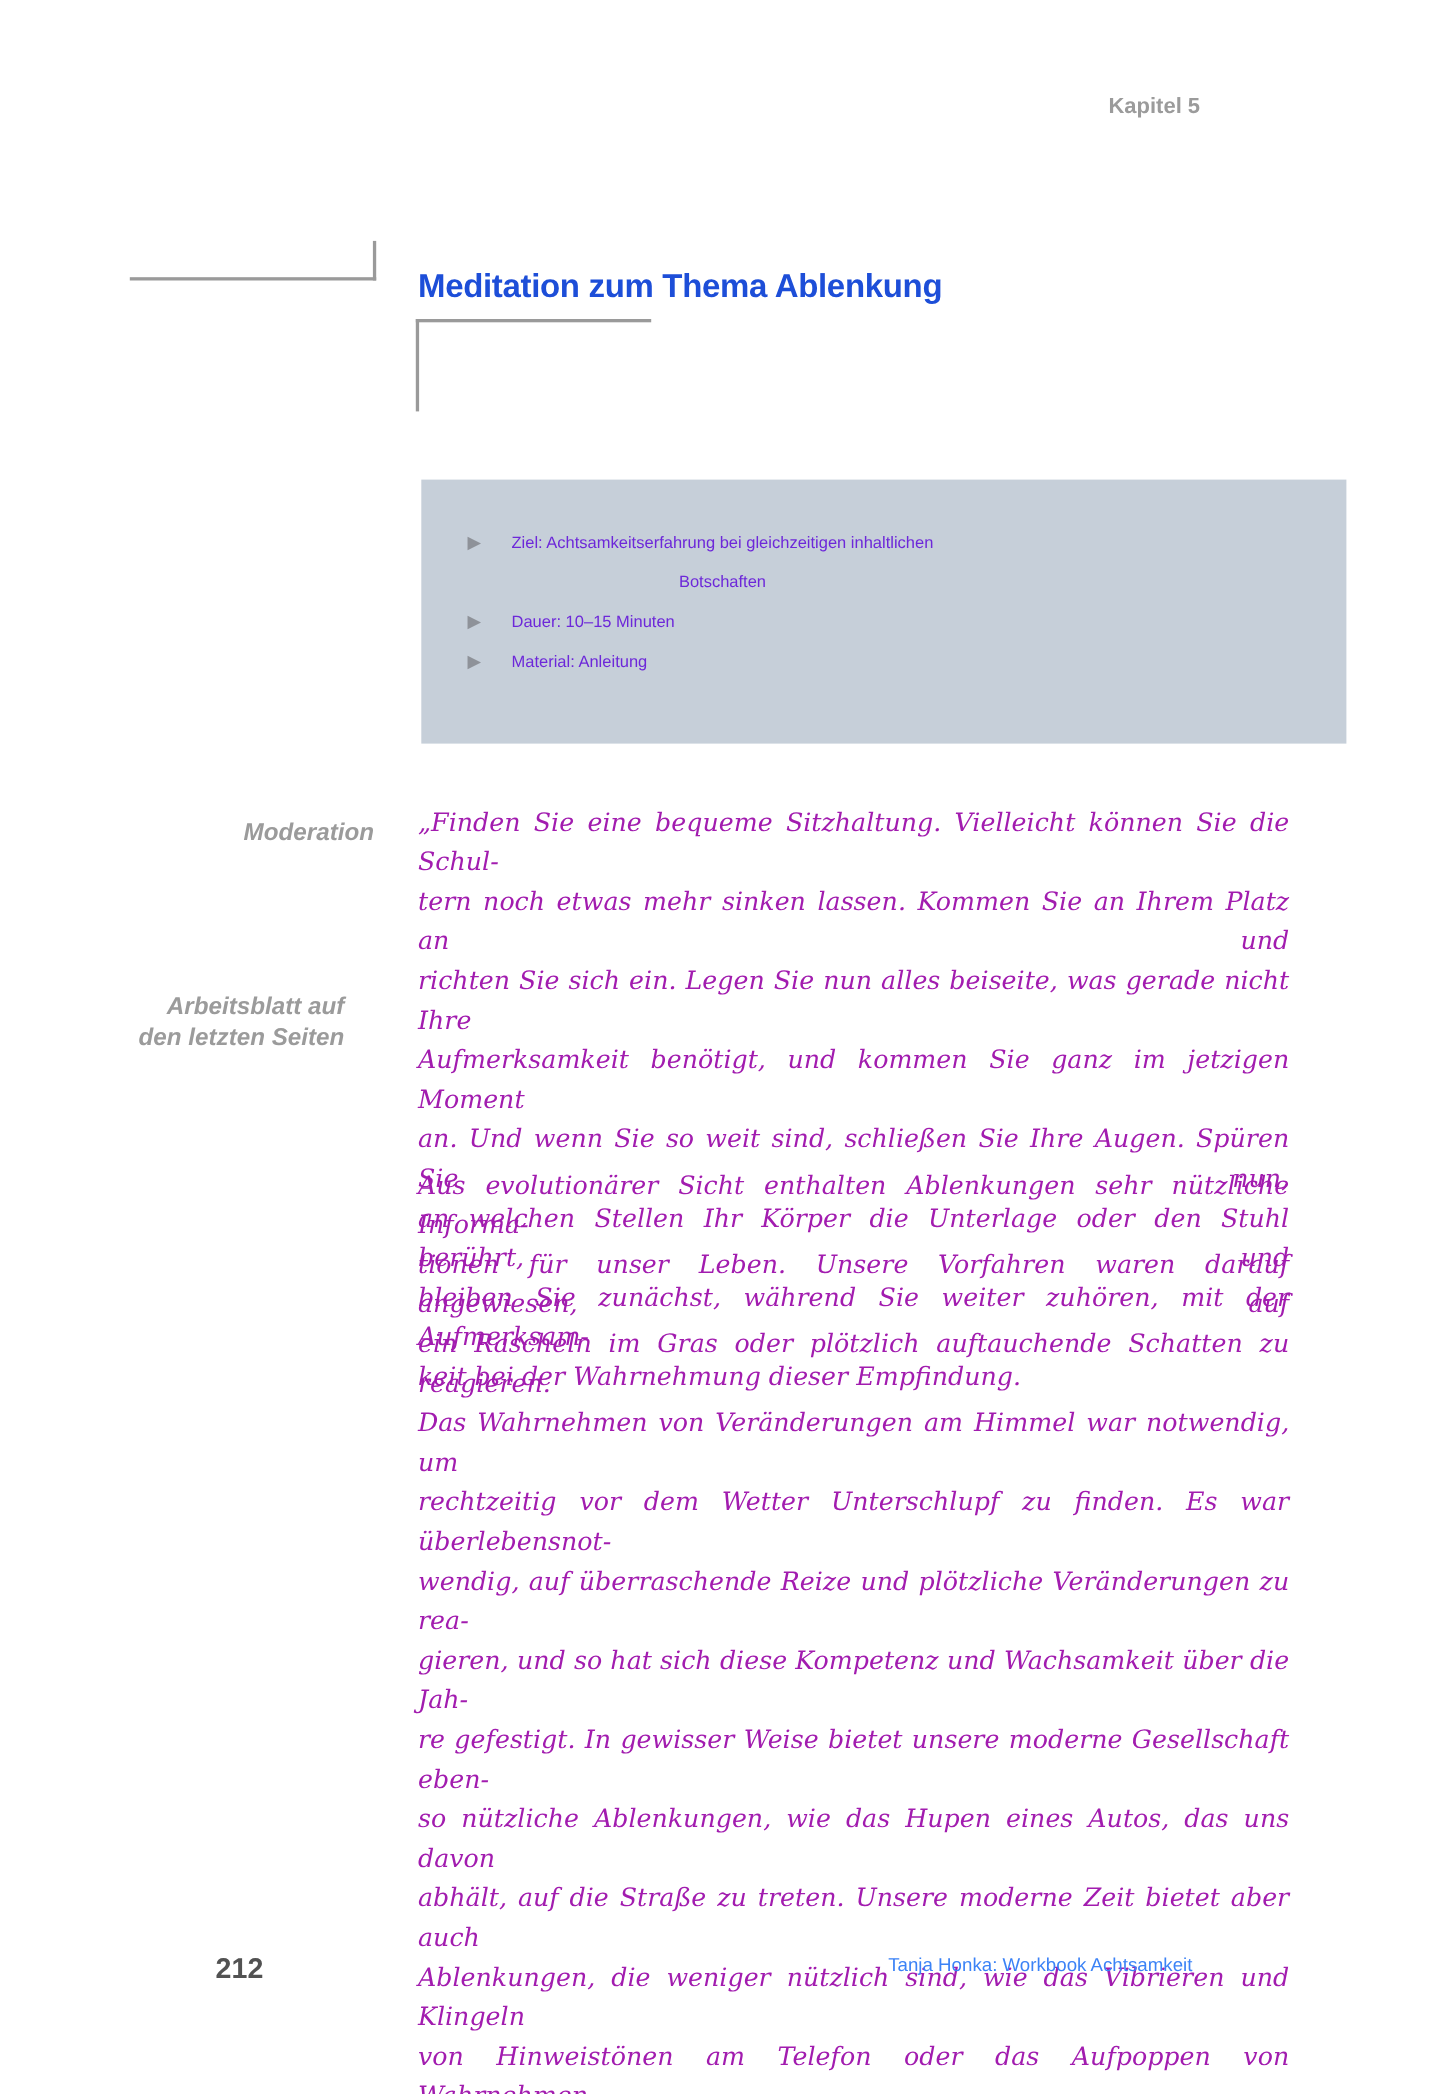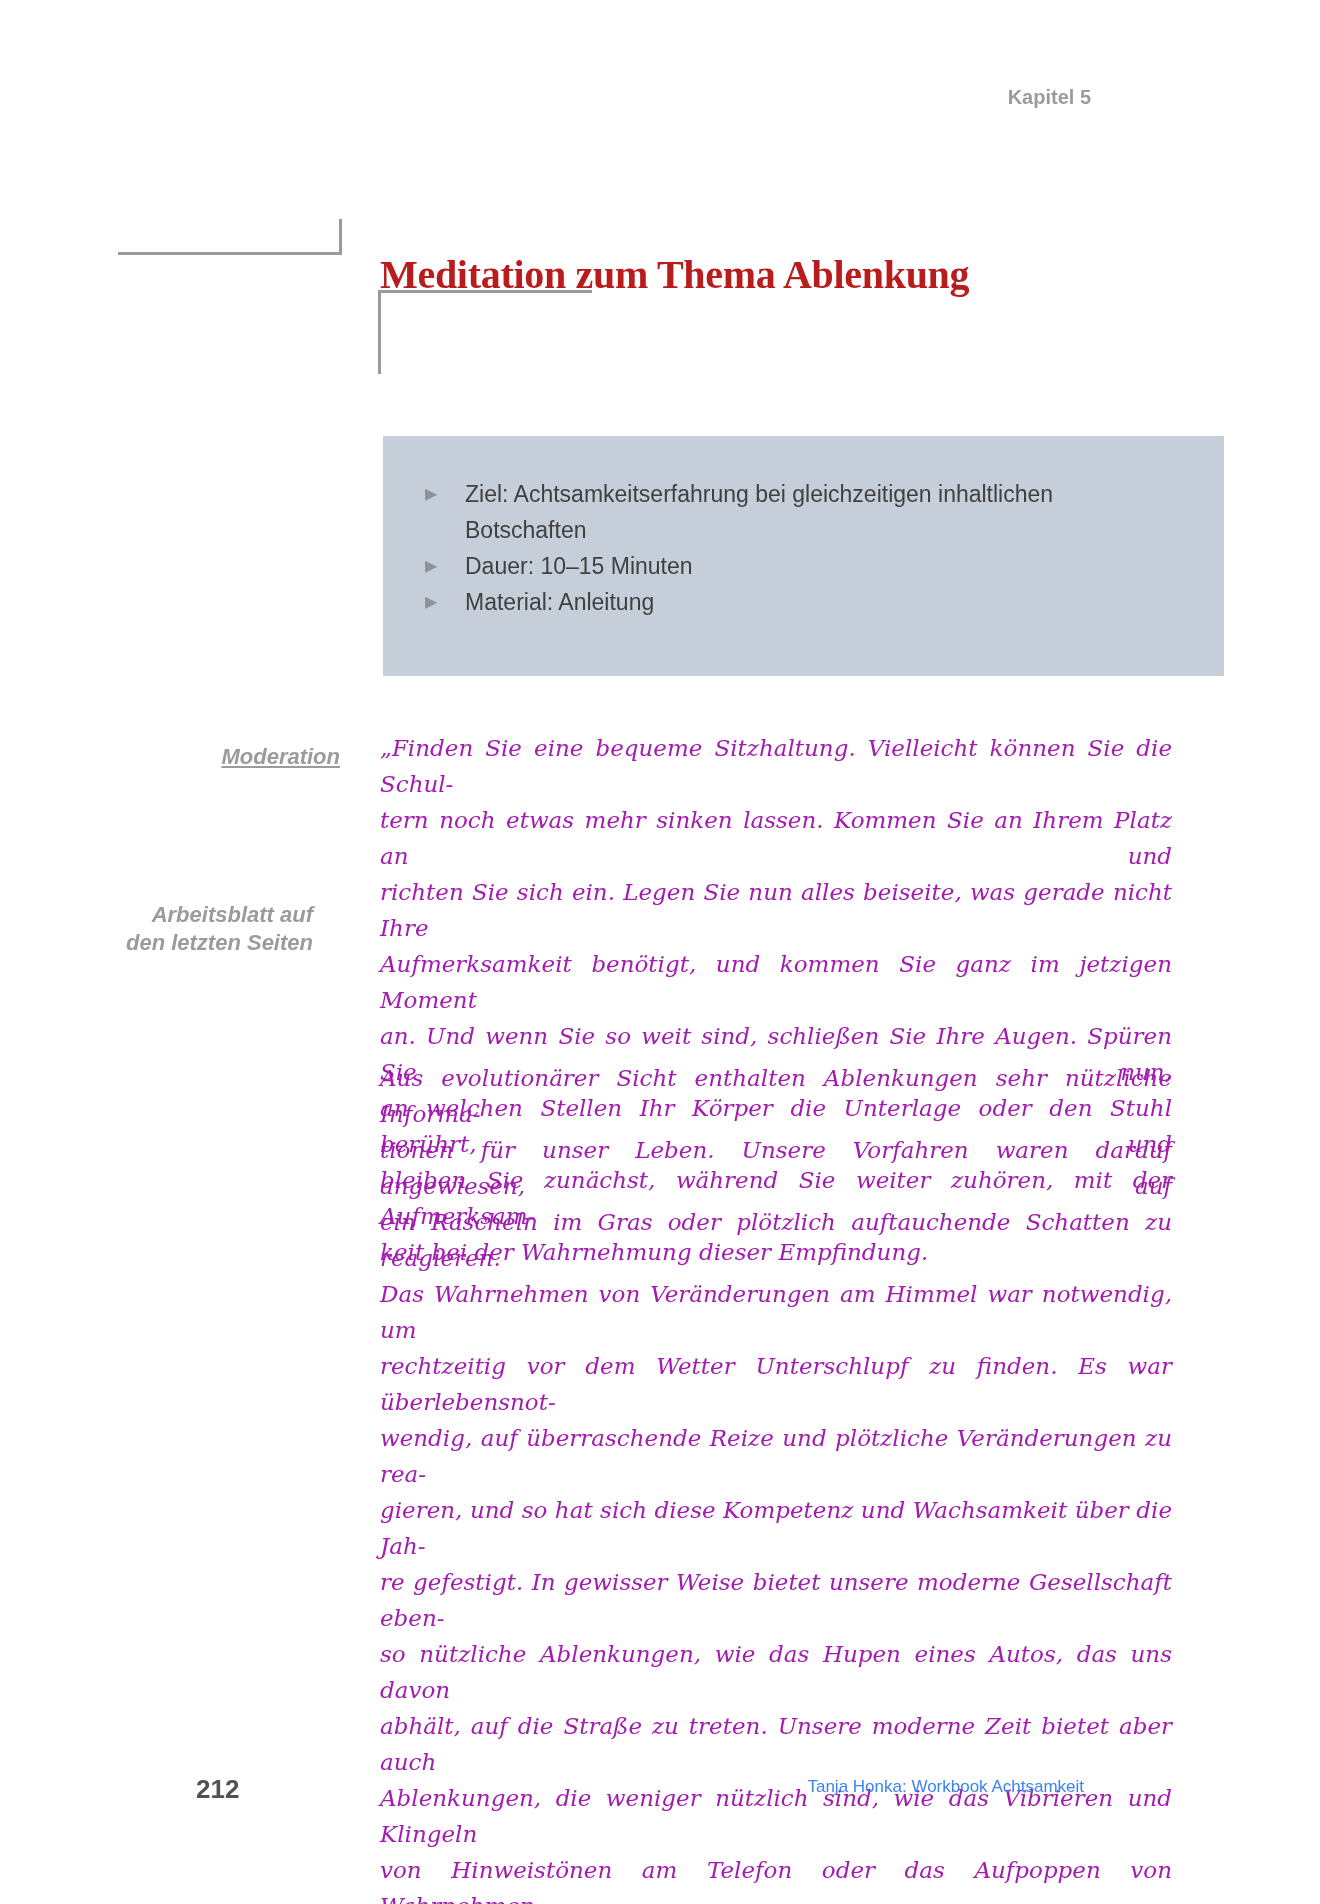--- a/index.html
+++ b/index.html
@@ -17,38 +17,38 @@
   }
   
   .rule{position:absolute;background:#9a9a9a;}
   .r1h{left:118px;top:252px;width:224px;height:3px;}
   .r1v{left:339px;top:219px;width:3px;height:36px;}
   .r2h{left:378px;top:290px;width:214px;height:3px;}
   .r2v{left:378px;top:290px;width:3px;height:84px;}
   
   .title{
     position:absolute;left:380px;top:224px;
-    font-size:40px;font-weight:bold;color:#b91c1c;letter-spacing:-0.3px;font-family:Liberation Serif, serif;
+    font-size:30px;font-weight:bold;color:#1d4ed8;letter-spacing:-0.3px;
   }
   
   .infobox{
     position:absolute;left:383px;top:436px;width:932px;height:240px;
     box-sizing:border-box;padding:40px 30px 0 42px;
   }
   .ib-row{display:flex;align-items:flex-start;}
   .ib-tri{
     width:40px;flex:0 0 40px;
     font-size:16px;line-height:36px;color:#8e9299;
   }
-  .ib-txt{font-size:23px;line-height:36px;color:#404040;}
+  .ib-txt{font-size:15px;line-height:36px;color:#6d28d9;text-align:center;}
   .ib-line{white-space:nowrap;}
   
   .moderation{
     position:absolute;left:100px;top:744px;width:240px;
-    text-align:right;font-size:22px;font-weight:bold;font-style:italic;color:#9b9b9b;text-decoration:underline;
+    text-align:right;font-size:22px;font-weight:bold;font-style:italic;color:#9b9b9b;
   }
   .worksheet{
     position:absolute;left:60px;top:901px;width:253px;
     text-align:right;font-size:22px;font-weight:bold;font-style:italic;color:#9b9b9b;
     line-height:28px;
   }
   
   .para{
     position:absolute;left:380px;width:792px;
     font-family:"DejaVu Serif",serif;font-style:italic;

